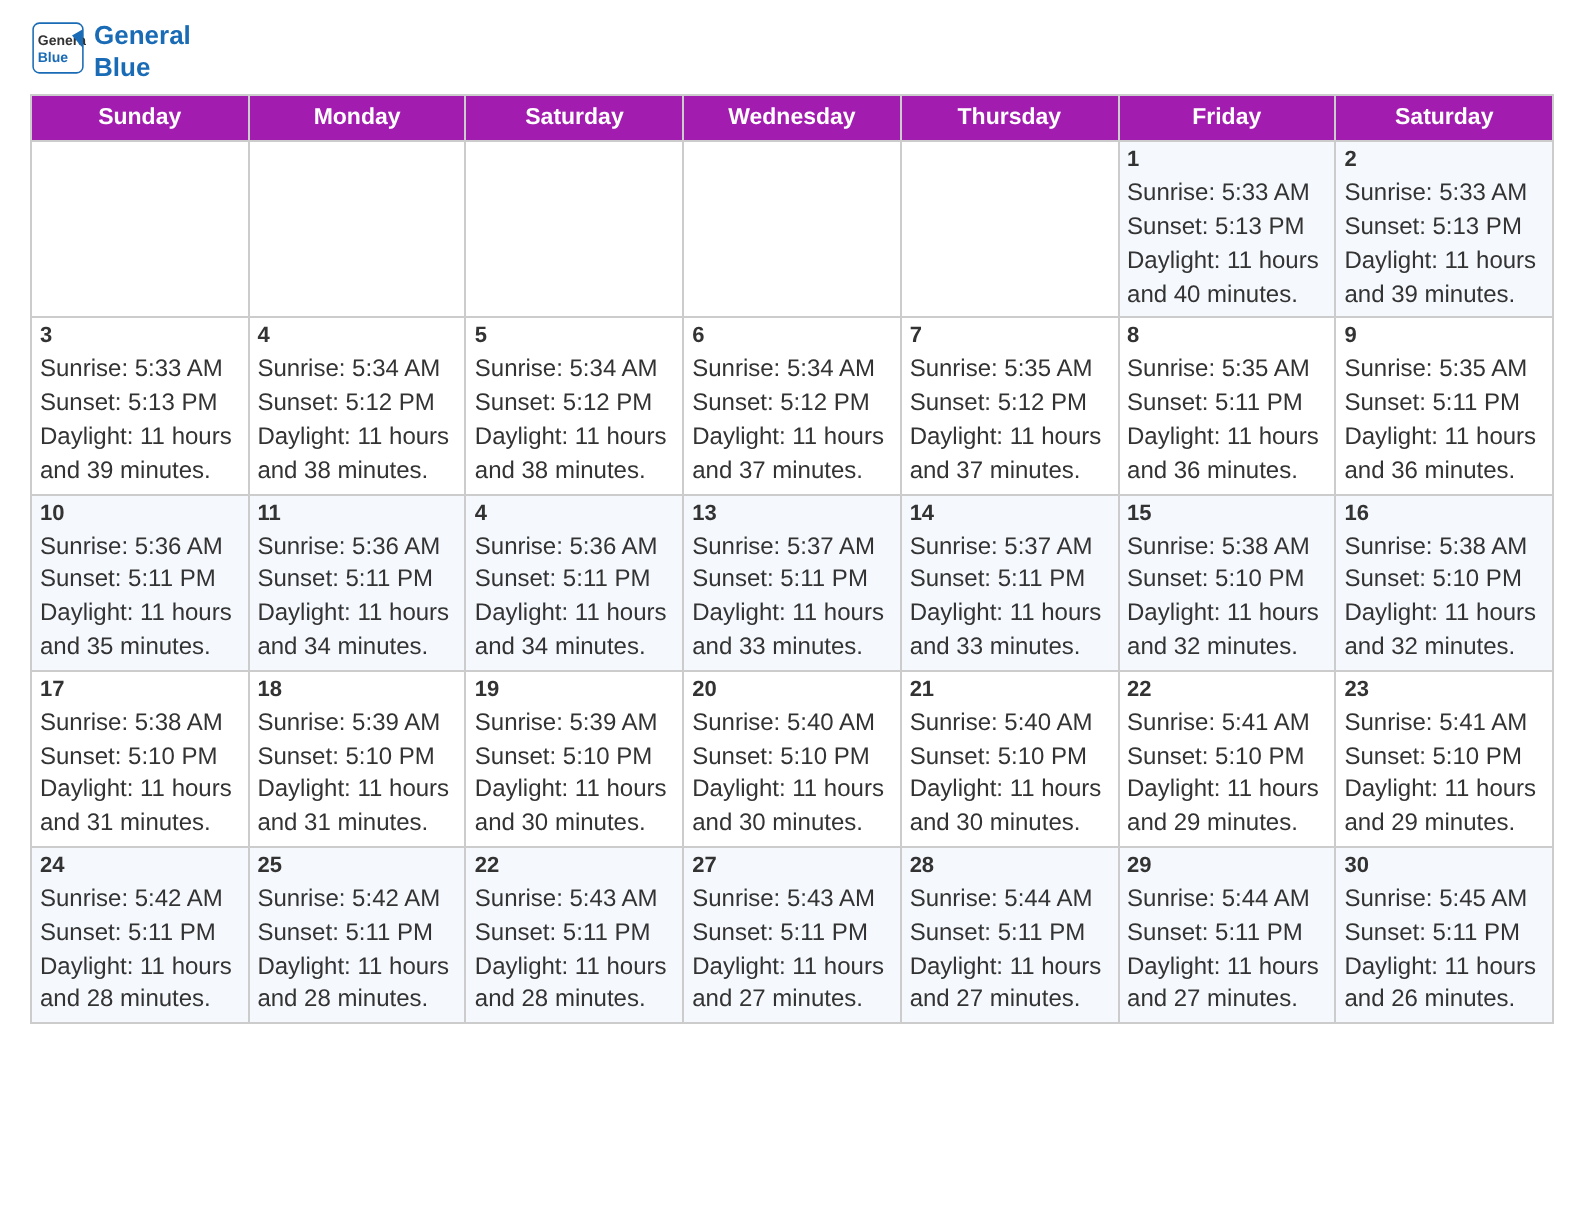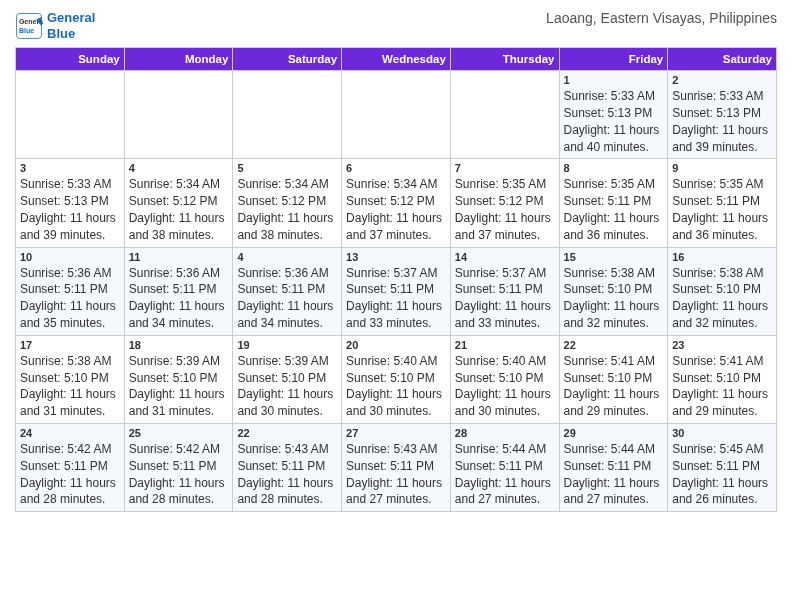--- a/index.html
+++ b/index.html
@@ -11,21 +11,21 @@
       padding: 10px 15px;
     }
     .header {
       display: flex;
       justify-content: space-between;
       align-items: flex-start;
       margin-bottom: 6px;
     }
     .logo {
       display: flex;
-      align-items: center;
+      align-items: flex-start;
       gap: 4px;
     }
     .logo-text {
       font-size: 13px;
       font-weight: bold;
       color: #333;
       line-height: 1.2;
     }
     .logo-text span {
       color: #1a6bb5;
@@ -45,26 +45,26 @@
     .subtitle {
       font-size: 14px;
       color: #555;
     }
     table {
       width: 100%;
       border-collapse: collapse;
       table-layout: fixed;
     }
     thead tr th {
-      background-color: #6d28d9;
+      background-color: #a21caf;
       color: #fff;
       font-size: 11.5px;
       font-weight: bold;
       padding: 5px 4px;
-      text-align: right;
+      text-align: center;
       border: 1px solid #ccc;
     }
     tbody tr td {
       vertical-align: top;
       border: 1px solid #ccc;
       padding: 3px 4px;
       font-size: 9.5px;
       color: #333;
       height: 78px;
       background: #fff;
@@ -101,21 +101,20 @@
       <text x="5" y="27" font-size="9" font-weight="bold" fill="#1a6bb5">Blue</text>
       <polygon points="27,10 34,6 34,18" fill="#1a6bb5"></polygon>
     </svg>
     <div>
       <div class="logo-text">
         <span>General</span><br><span style="color:#1a6bb5">Blue</span>
       </div>
     </div>
   </div>
   <div class="title-block">
-    <div class="subtitle">Laoang, Eastern Visayas, Philippines</div>
   </div>
 </div>
 
 <table>
   <thead>
     <tr id="weekday-header">
     <th>Sunday</th>
         <th>Monday</th>
         <th>Saturday</th>
         <th>Wednesday</th>

